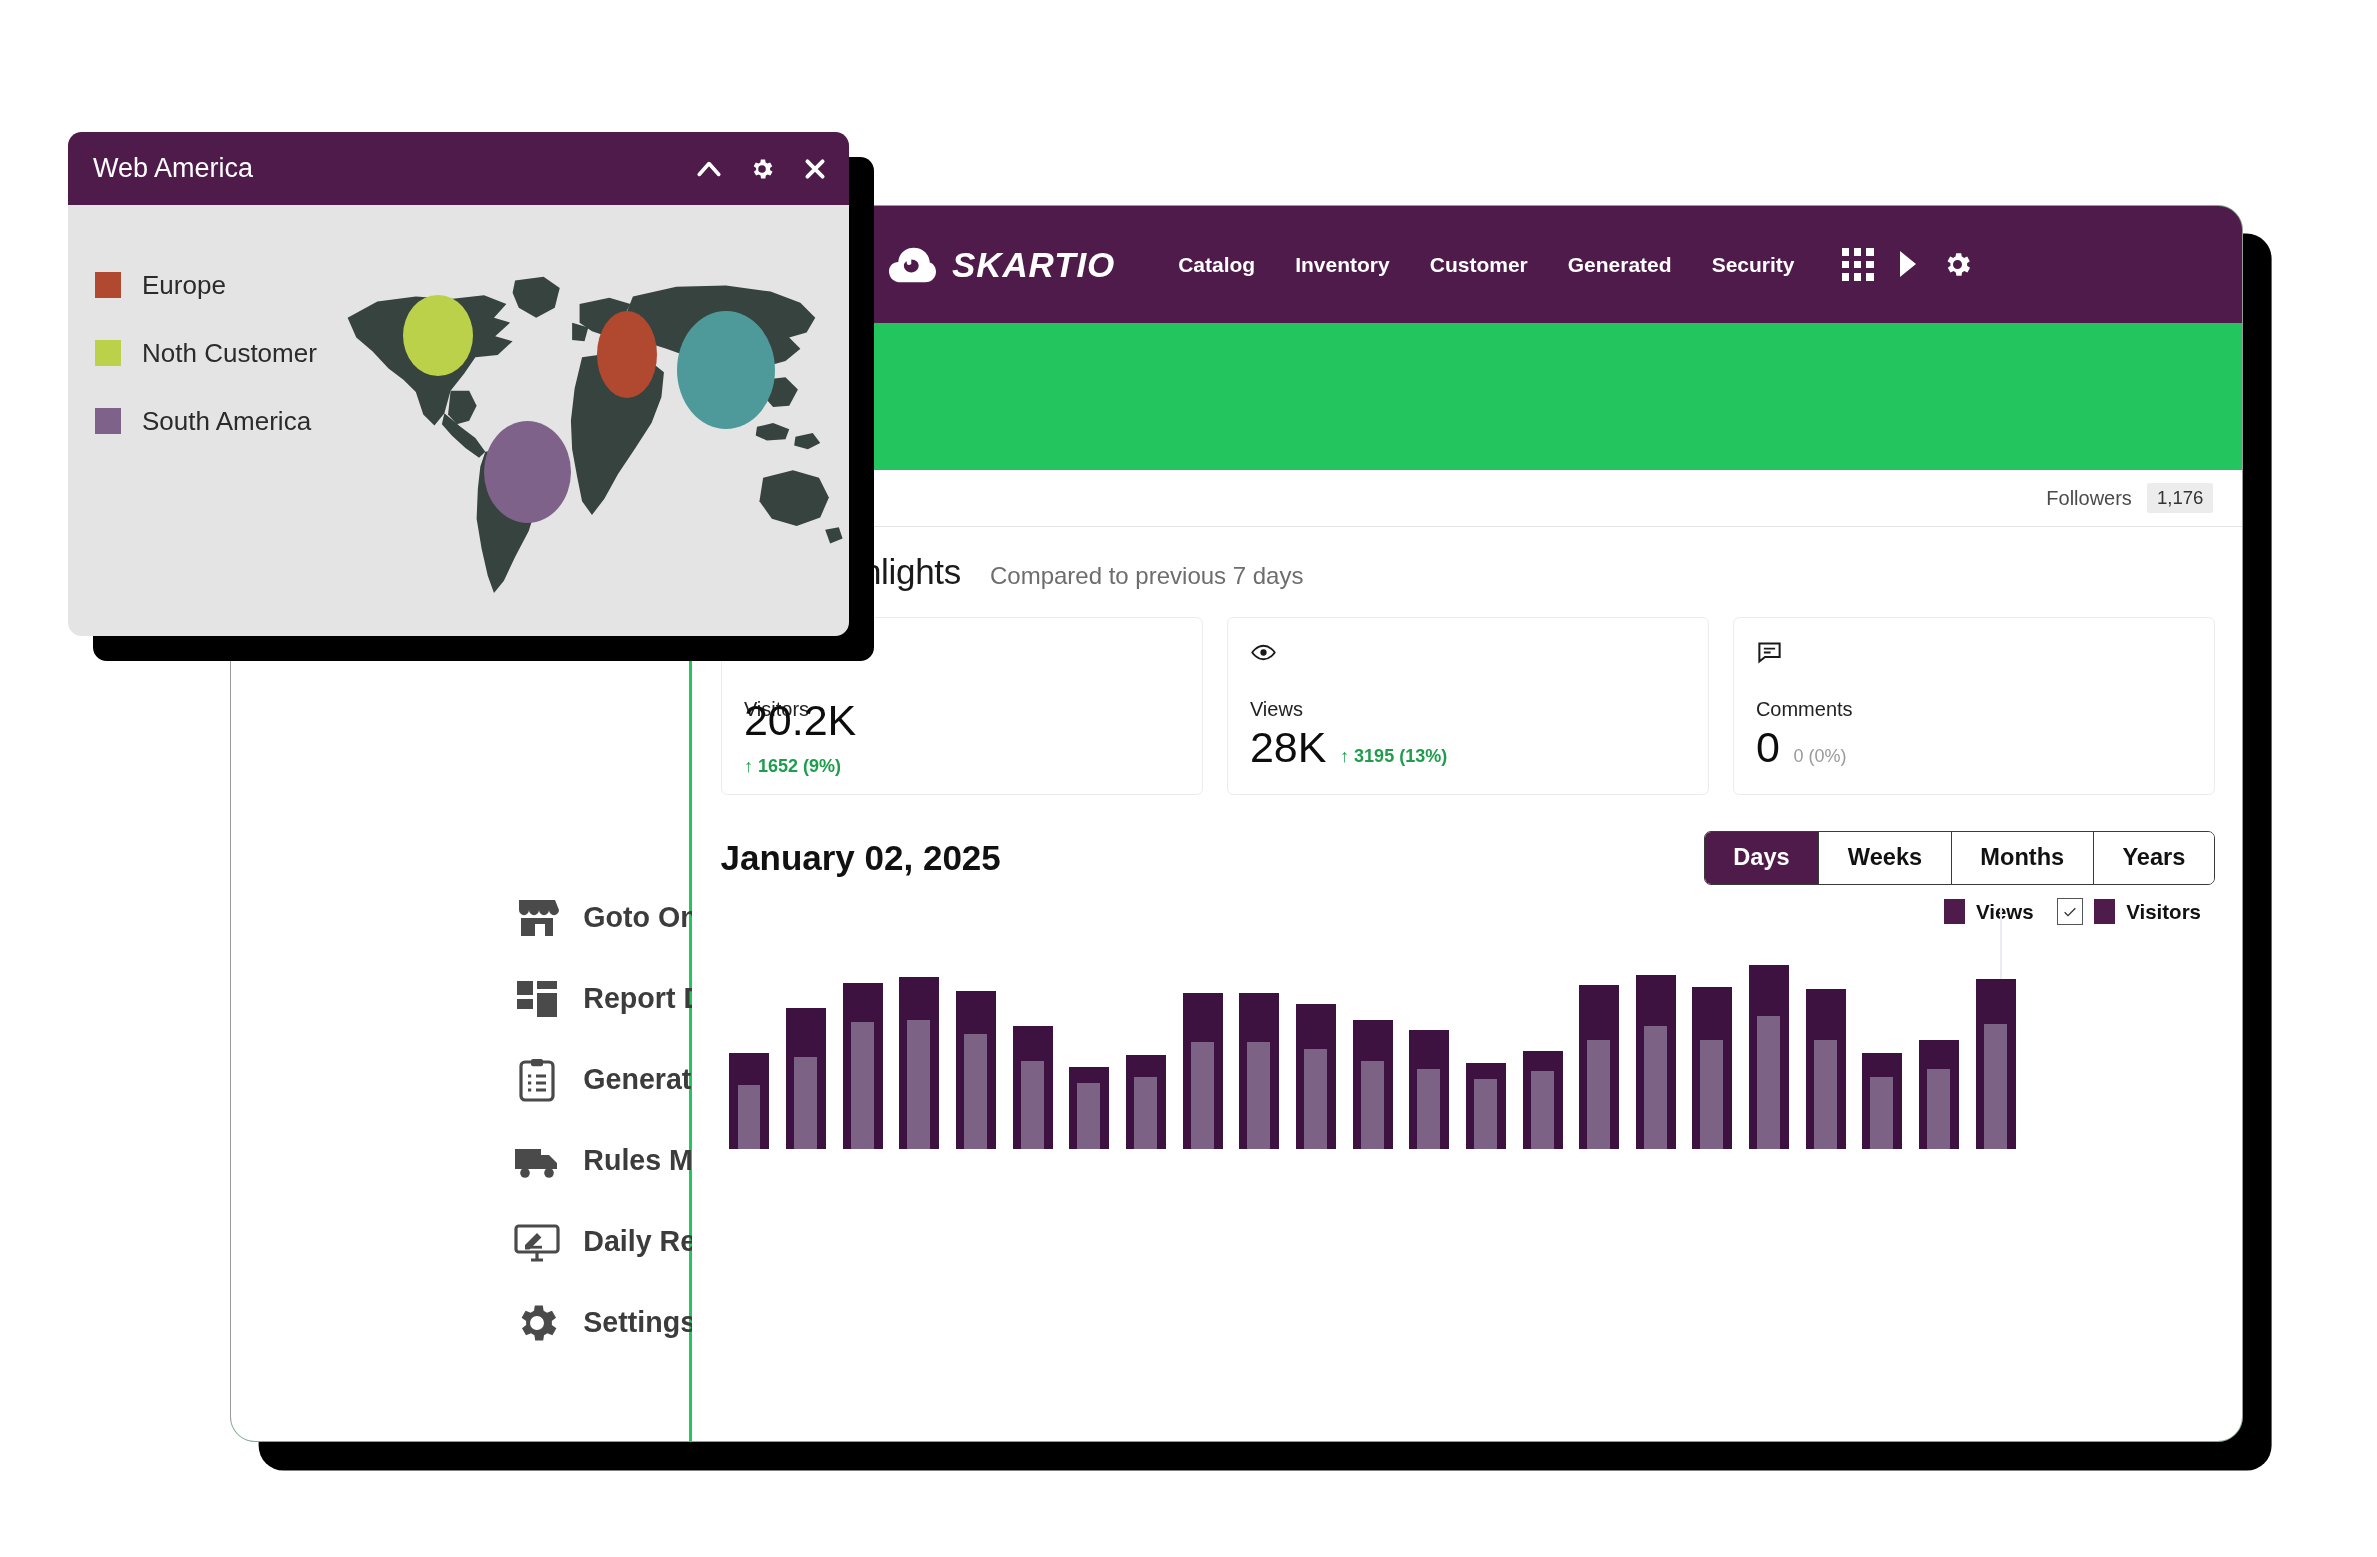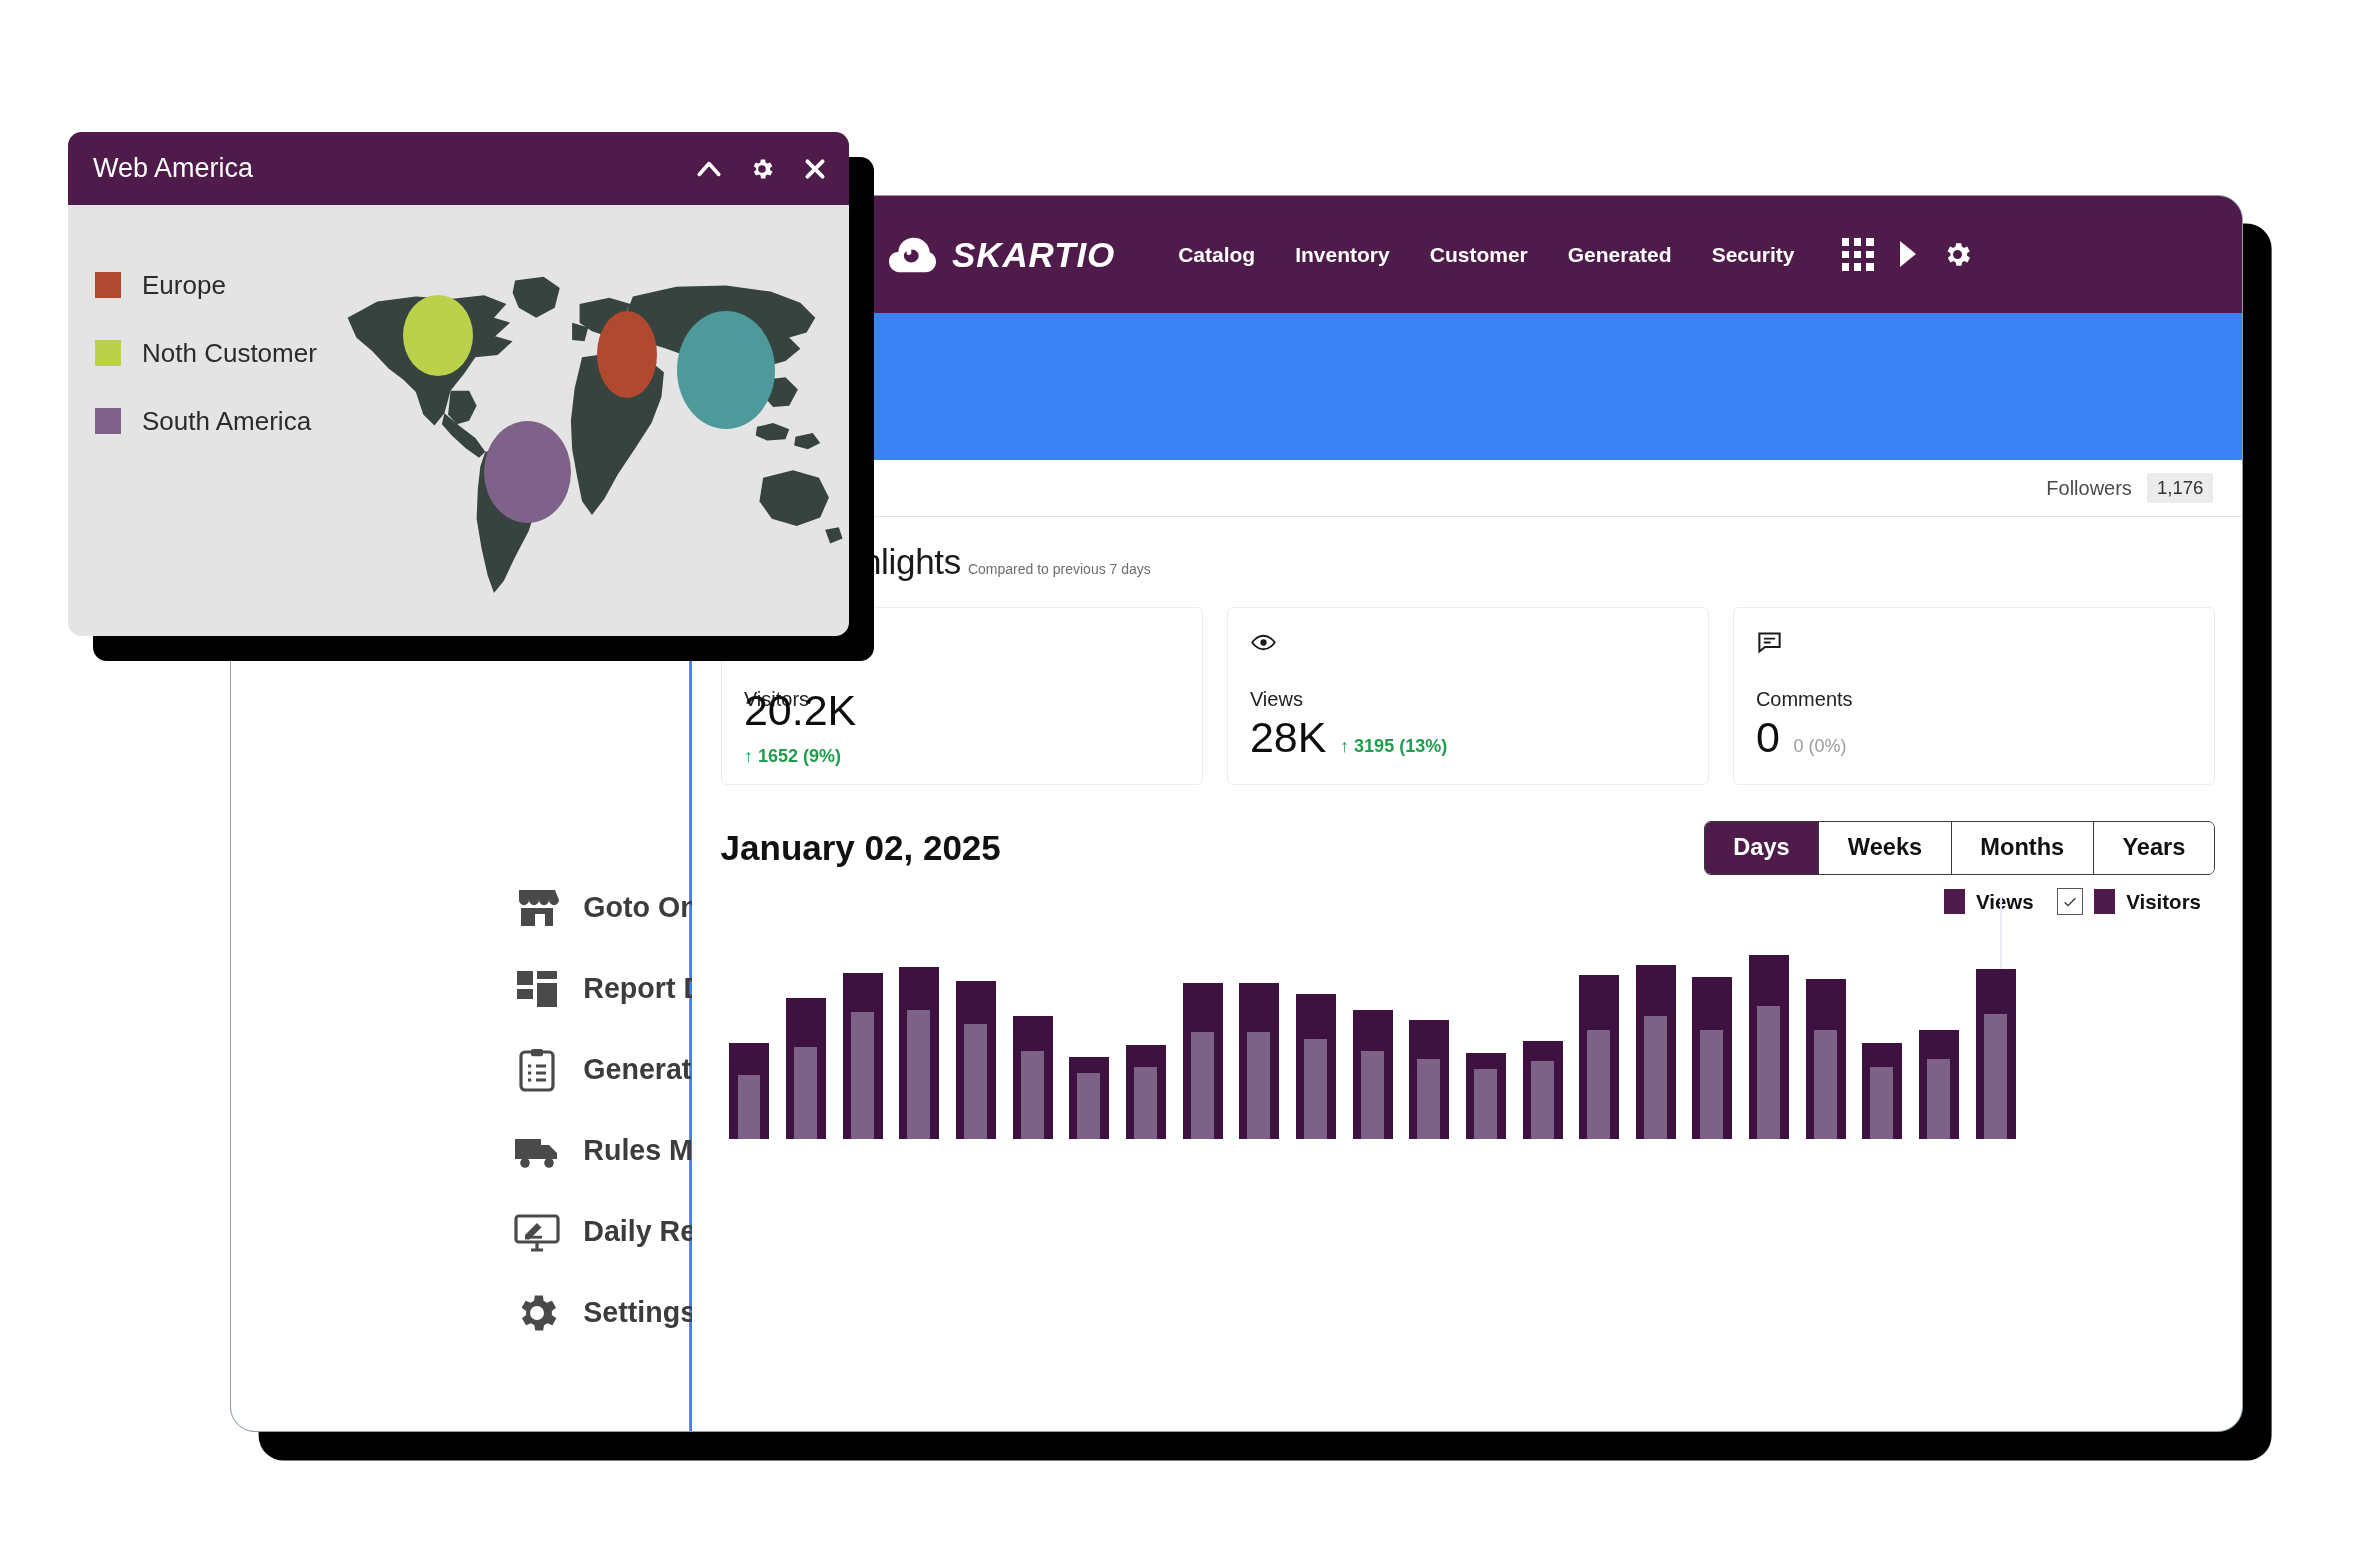--- a/index.html
+++ b/index.html
@@ -11,23 +11,23 @@
   }
   #stage {
     position: relative;
     width: 2377px; height: 1557px;
     background: #ffffff;
   }
 
   
   #app-window {
     position: absolute;
-    left: 230px; top: 195px;
+    left: 230px; top: 205px;
     width: 2011px; height: 1235px;
-    background: #3b82f6;
+    background: #22c55e;
     border: 1.9px solid #9a9a9a;
     border-radius: 25px;
     box-shadow: 28.6px 28.6px 0 0 #000000;
     overflow: hidden;
   }
 
   
   #topnav {
     position: absolute;
     left: 0; top: 0;
@@ -112,21 +112,21 @@
   #followers-val {
     font-size: 18.6px; color: #333; background: #ececec;
     padding: 4.3px 10px; margin-left: 15px; border-radius: 1.9px;
   }
 
   #hl-head {
     display: flex; align-items: baseline;
     padding: 25px 0 0 28.6px;
   }
   #hl-title { font-size: 35px; color: #1a1a1a; font-weight: 400; letter-spacing: -0.3px; }
-  #hl-sub { font-size: 14px; color: #6d6d6d; margin-left: 7px; }
+  #hl-sub { font-size: 24px; color: #6d6d6d; margin-left: 29px; }
 
   #cards {
     display: flex; gap: 23.6px;
     padding: 25px 27px 0 28.6px;
   }
   .card {
     flex: 1 1 0;
     height: 178px;
     border: 1.2px solid #ececec;
     border-radius: 6.2px;

